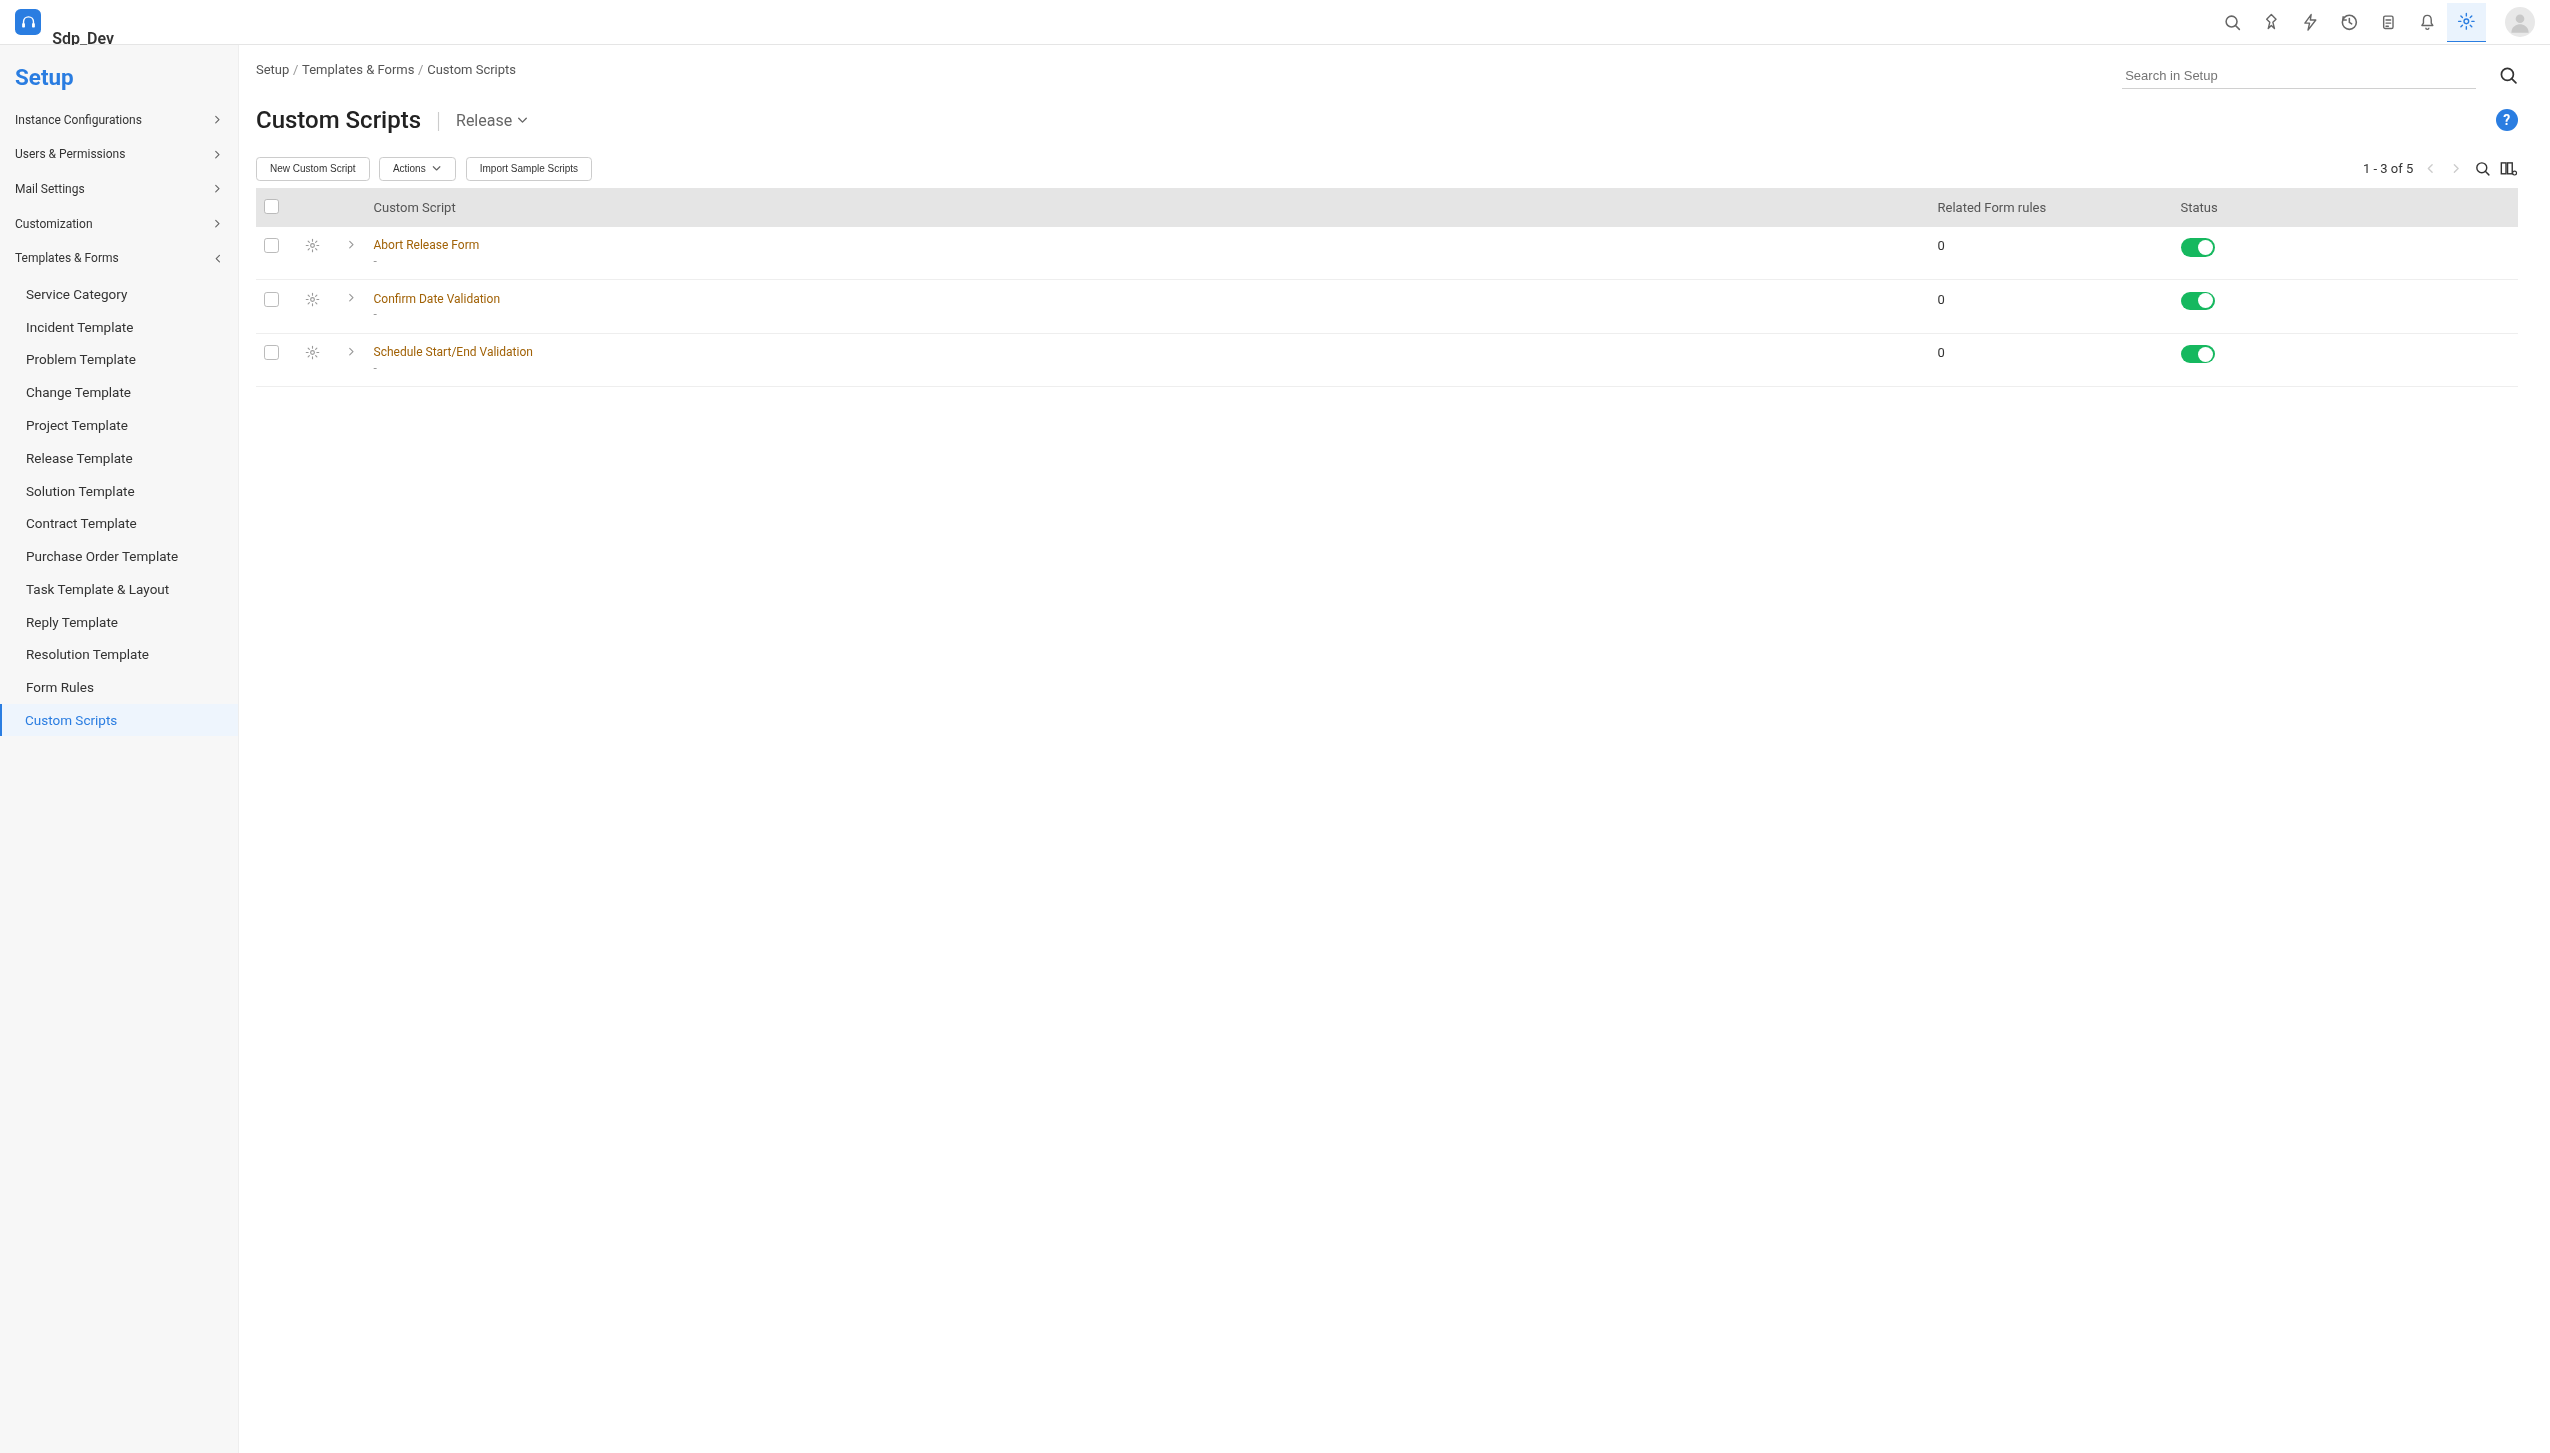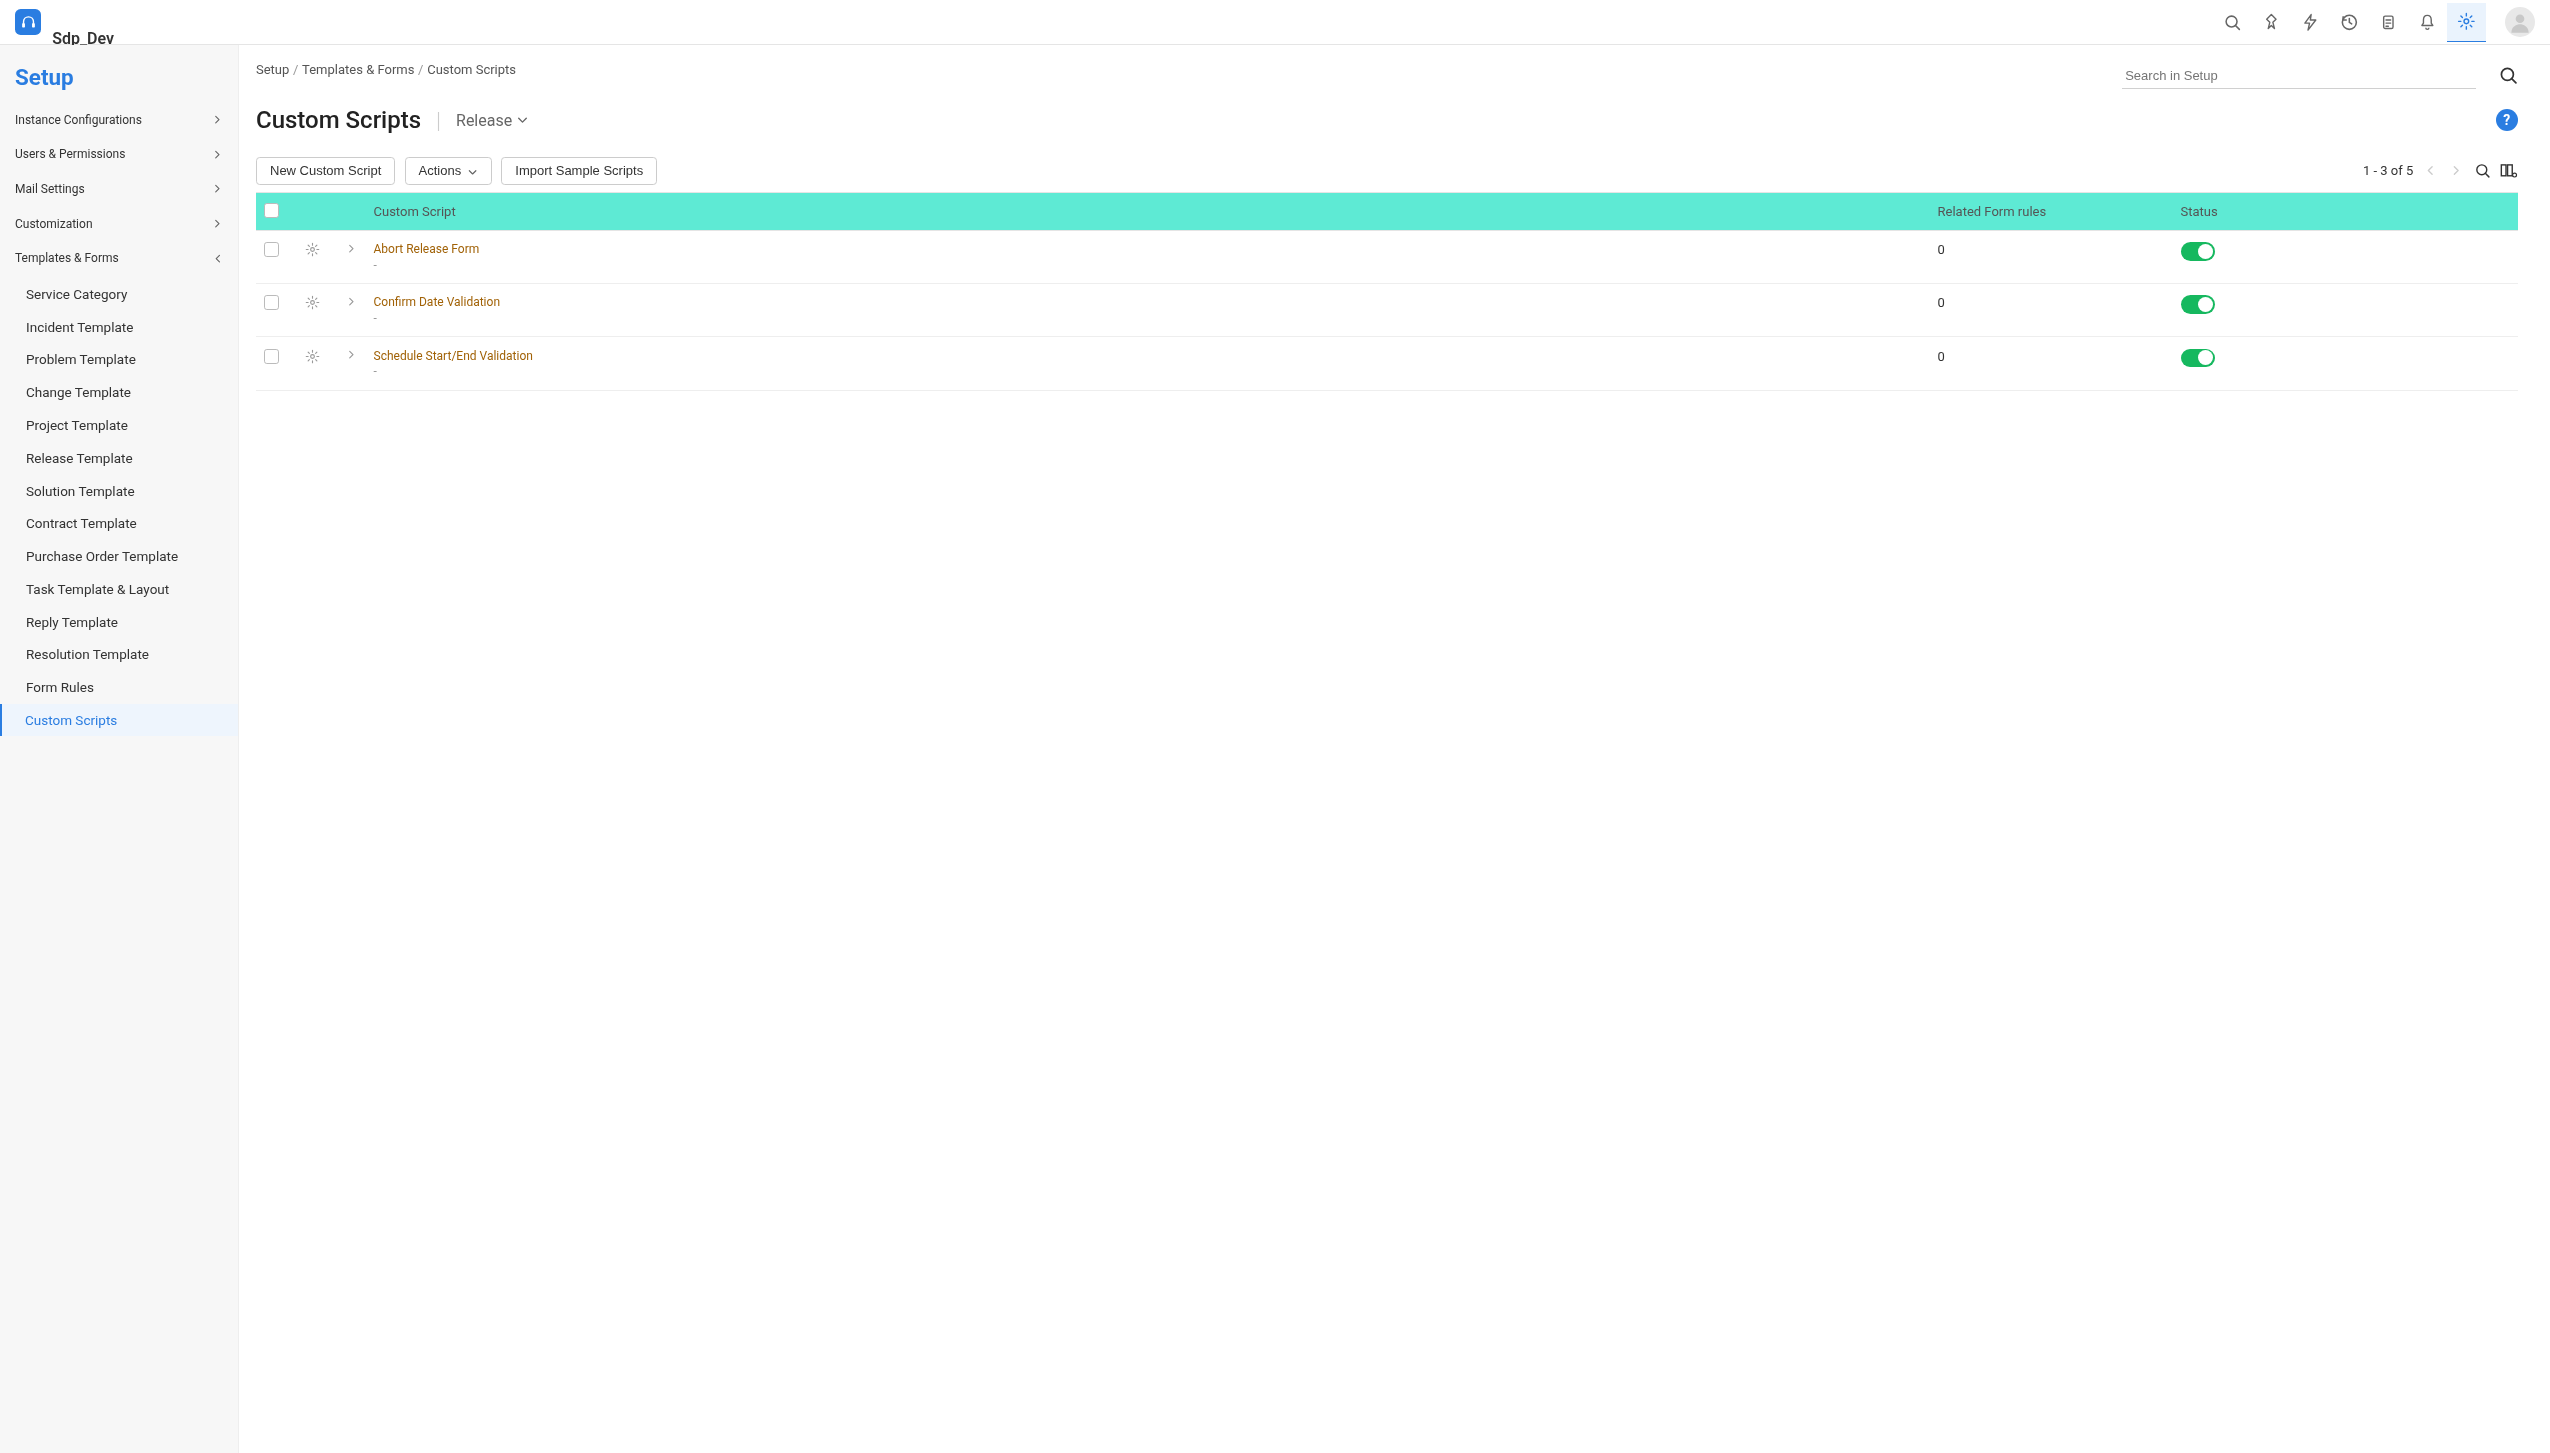--- a/index.html
+++ b/index.html
@@ -185,21 +185,21 @@
       display: flex;
       align-items: center;
       gap: 9.3px;
       margin-top: 22.4px;
     }
     .btn {
       border: 0.9px solid #ccc;
       background: #fff;
       padding: 5.6px 13px;
       border-radius: 3.7px;
-      font-size: 13px;
+      font-size: 10px;
       cursor: pointer;
       color: #333;
       display: inline-flex;
       align-items: flex-end;
       gap: 5.6px;
     }
     .btn svg { width: 11.2px; height: 11.2px; color:#666;}
     .toolbar-spacer { flex: 1; }
     .pagination {
       display: flex;
@@ -220,21 +220,21 @@
     .page-arrow.disabled { color: #ccc; cursor: default; }
 
     
     .table {
       margin-top: 7.5px;
       width: 100%;
       border-collapse: collapse;
     }
     .table thead th {
       text-align: left;
-      background: #5eead4;
+      background: #e5e5e5;
       border-top: 0.9px solid #e5e5e5;
       border-bottom: 0.9px solid #e5e5e5;
       padding: 9.3px 7.5px;
       font-weight: 400;
       color: #555;
       font-size: 13px;
     }
     .table tbody tr { border-bottom: 0.9px solid #eee; }
     .table td { padding: 11.2px 7.5px; vertical-align: top; }
     .col-check { width: 41px; }

